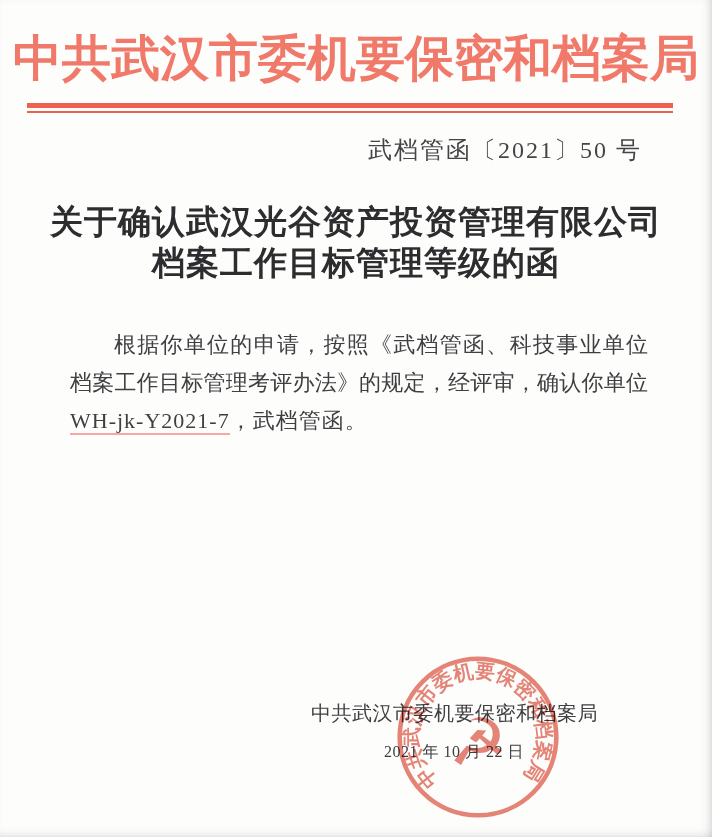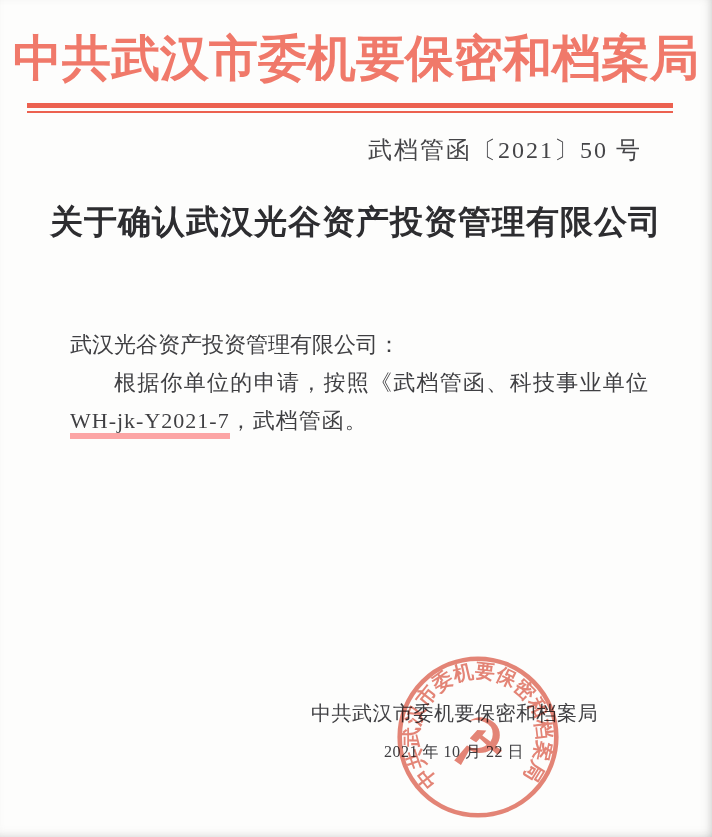--- a/index.html
+++ b/index.html
@@ -75,21 +75,21 @@
     color: var(--text, #3f3f42);
   }
   .line { width: 578px; }
   .just {
     text-align: justify;
     text-align-last: justify;
   }
   .indent { text-indent: 44px; }
   .final-line { letter-spacing: 1px; }
   .u {
-    border-bottom: 6px solid #fca5a5;
+    border-bottom: 2px solid #fca5a5;
     padding-bottom: 0px;
   }
   
   .signature {
     position: absolute;
     top: 700px; left: 311px;
     font-size: 20px;
     letter-spacing: 0.5px;
     white-space: nowrap;
     color: #404043;
@@ -121,25 +121,26 @@
 
   <div class="letterhead">中共武汉市委机要保密和档案局</div>
 
   <div class="rule-thick"></div>
   <div class="rule-thin"></div>
 
   <div class="doc-number">武档管函〔2021〕50 号</div>
 
   <div class="doc-title">
     <div>关于确认武汉光谷资产投资管理有限公司</div>
+    <div>档案工作目标管理等级的函</div>
   </div>
 
   <div class="letter-body">
-    <div class="line">武汉光谷资产投资管理有限公司：</div>
     <div class="line just indent">根据你单位的申请，按照《武档管函、科技事业单位</div>
+    <div class="line just">档案工作目标管理考评办法》的规定，经评审，确认你单位</div>
     <div class="line final-line">
       <span class="u">WH-jk-Y2021-7</span><span>，武档管函。</span>
     </div>
   </div>
 
   <div class="signature">中共武汉市委机要保密和档案局</div>
 
   <div class="sig-date">2021 年 10 月 22 日</div>
 
   <div class="seal">

